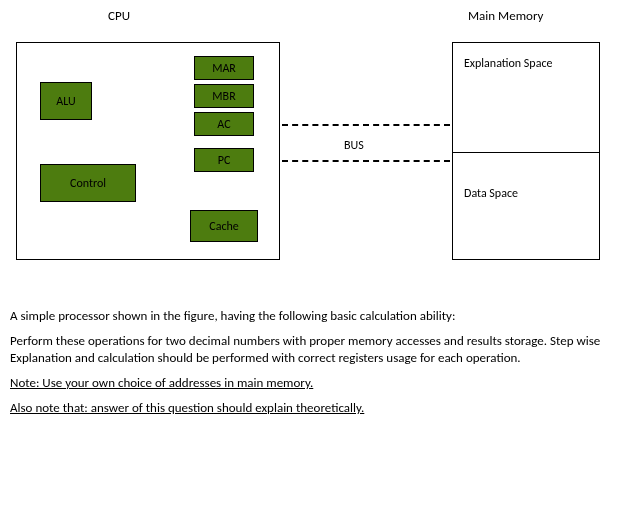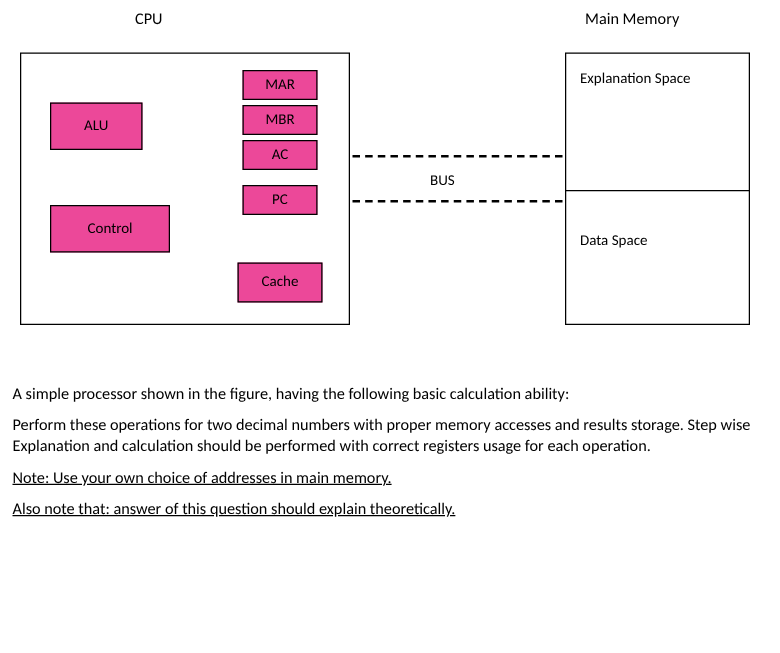--- a/index.html
+++ b/index.html
@@ -11,21 +11,21 @@
     height: 522px;
     background: #fff;
     position: relative;
     padding: 8px 10px;
   }
   .title { position: absolute; font-size: 13px; }
   .box { position: absolute; border: 1px solid #000; background: #fff; }
   .small-box {
     position: absolute;
     border: 1px solid #000;
-    background: #ec4899;
+    background: #4d7c0f;
     display: flex;
     align-items: center;
     justify-content: center;
     font-size: 12px;
   }
   .mem-divider { position: absolute; border-top: 1px solid #000; }
   .mem-label { position: absolute; font-size: 12px; }
   .bus-label { position: absolute; font-size: 12px; }
   .dash-line {
     position: absolute;
@@ -39,21 +39,21 @@
   .underlined { text-decoration: underline; }
 </style>
 </head>
 <body>
 
 <div class="title" style="left:108px; top:8px;">CPU</div>
 <div class="title" style="left:468px; top:8px;">Main Memory</div>
 
 <div class="box" style="left:16px; top:42px; width:264px; height:218px;"></div>
 
-<div class="small-box" style="left:40px; top:82px; width:74px; height:38px;">
+<div class="small-box" style="left:40px; top:82px; width:52px; height:38px;">
   <span>ALU</span>
 </div>
 <div class="small-box" style="left:40px; top:164px; width:96px; height:38px;">
   <span>Control</span>
 </div>
 
 <div class="small-box" style="left:194px; top:56px; width:60px; height:24px;">
   <span>MAR</span>
 </div>
 <div class="small-box" style="left:194px; top:84px; width:60px; height:24px;">

